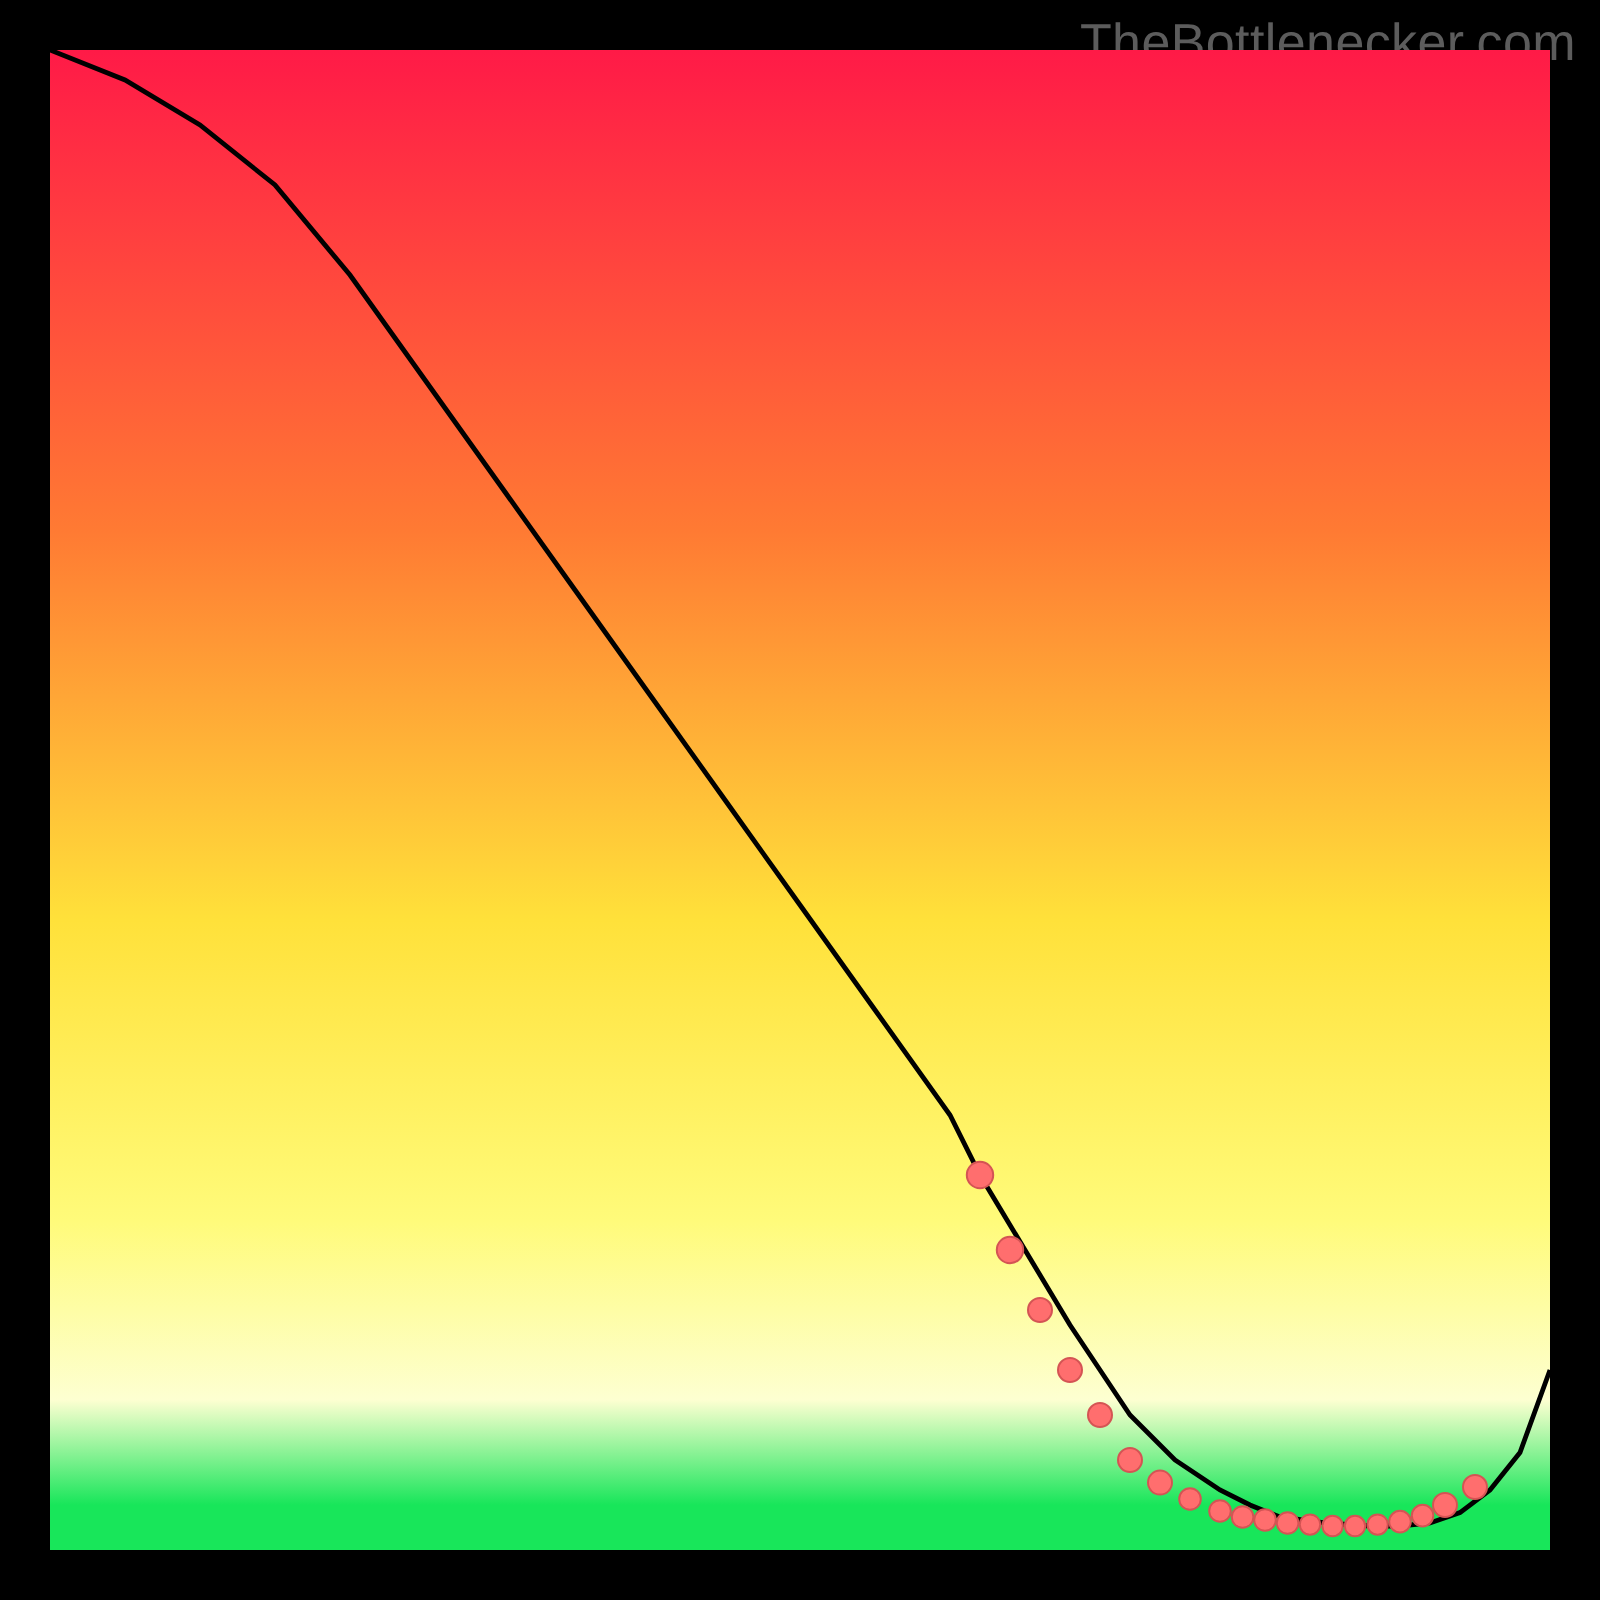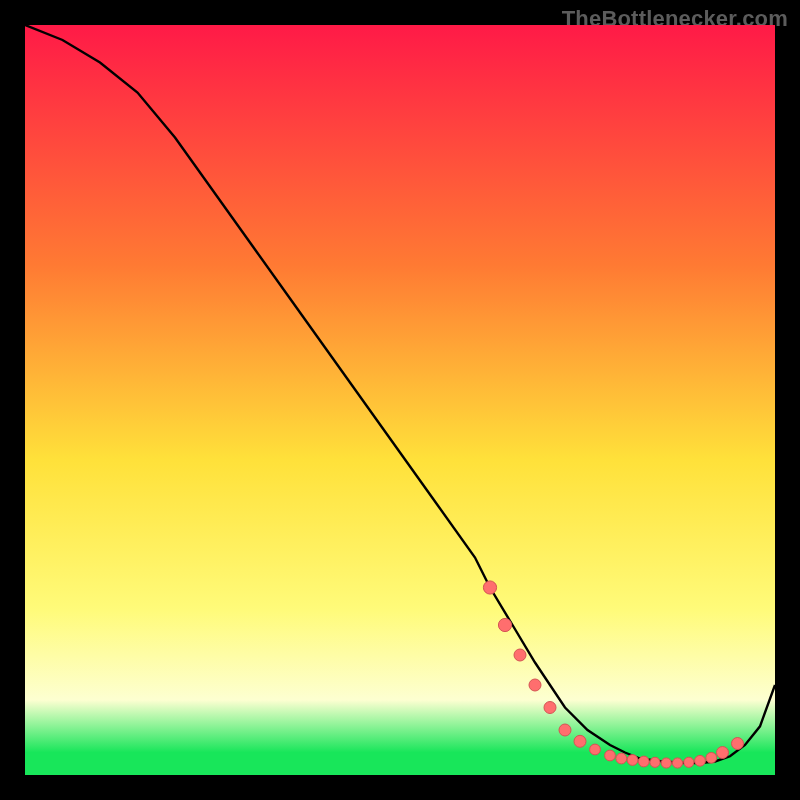--- a/index.html
+++ b/index.html
@@ -15,22 +15,22 @@
     position: relative;
     width: 800px;
     height: 800px;
     background: #000;
   }
   .watermark {
     position: absolute;
     top: 6px;
     right: 12px;
     color: #5c5c5c;
-    font-size: 22px;
-    font-weight: 700;
+    font-size: 26px;
+    font-weight: 400;
     letter-spacing: 0.2px;
     user-select: none;
     pointer-events: none;
   }
   .plot {
     position: absolute;
     left: 25px;
     top: 25px;
     width: 750px;
     height: 750px;

